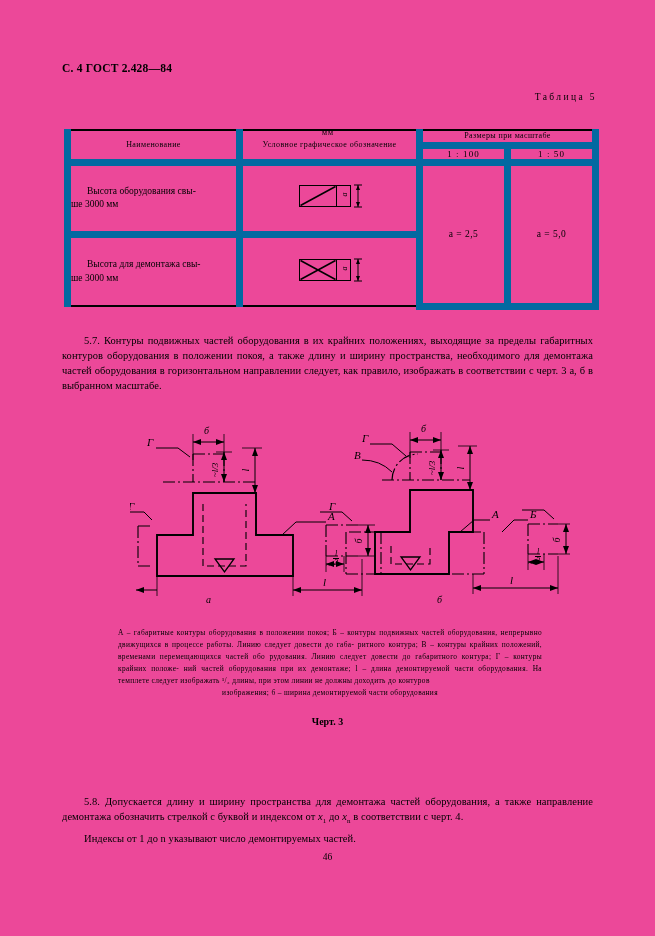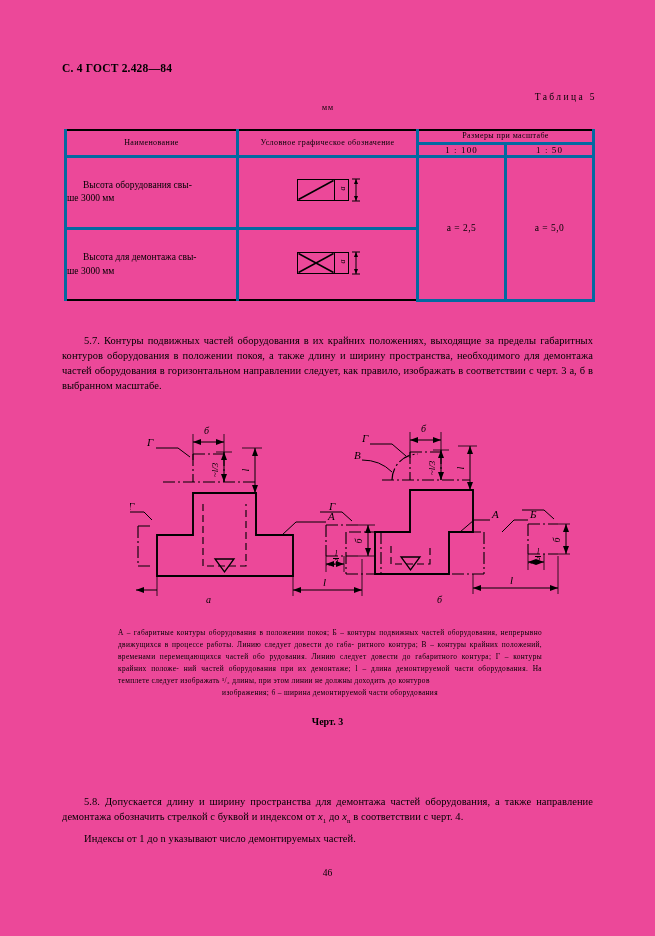--- a/index.html
+++ b/index.html
@@ -5,26 +5,26 @@
   html,body{margin:0;padding:0;background:#fff;}
   body{
     width:655px;height:936px;position:relative;overflow:hidden;
     font-family:"Liberation Serif", serif;color:#000;
   }
   .page{position:absolute;left:0;top:0;width:655px;height:936px;background:#ec4899;}
 
   
   .pg-header{position:absolute;left:62px;top:62px;font-size:11.5px;font-weight:bold;letter-spacing:.2px;}
   .tbl-caption{position:absolute;right:58px;top:92px;font-size:9.5px;letter-spacing:2.4px;}
-  .mm-label{position:absolute;left:322px;top:103px;font-size:8px;letter-spacing:1px;}
+  .mm-label{position:absolute;left:322px;top:128px;font-size:8px;letter-spacing:1px;}
 
   
   .tbl{position:absolute;left:64px;top:129px;width:528px;}
   .tbl table{border-collapse:collapse;width:528px;table-layout:fixed;padding-left:44px;}
-  .tbl td,.tbl th{border:3px solid #0369a1;font-weight:normal;padding:0;vertical-align:middle;}
+  .tbl td,.tbl th{border:7px solid #0369a1;font-weight:normal;padding:0;vertical-align:middle;}
   .tbl .top-b{border-top:2px solid #000;}
   .tbl .bot-b{border-bottom:2px solid #000;}
   .hcell{font-size:8px;text-align:center;letter-spacing:.4px;line-height:1.35;padding:6px 2px;}
   .scalecell{font-size:9px;text-align:center;letter-spacing:1.1px;padding:9px 2px;}
   .namecell{font-size:9.5px;line-height:1.45;padding:8px 6px 8px 8px;vertical-align:middle;}
   .namecell .ind{display:block;text-indent:16px;}
   .symcell{text-align:center;vertical-align:middle;padding:6px 0;}
   .valcell{font-size:9.5px;text-align:center;vertical-align:middle;letter-spacing:.5px;}
 
   
@@ -51,21 +51,21 @@
   
   .figwrap{position:absolute;left:130px;top:404px;width:440px;height:200px;}
   .fig-a-lbl{position:absolute;left:206px;top:594px;font-size:10px;font-style:italic;}
   .fig-b-lbl{position:absolute;left:437px;top:594px;font-size:10px;font-style:italic;}
 
   .figcap{position:absolute;left:118px;top:627px;width:424px;font-size:7.4px;
           line-height:1.62;text-align:justify;letter-spacing:.35px;}
   .figcap .ctr{display:block;text-align:center;}
   .chertno{position:absolute;left:0;top:716px;width:655px;text-align:center;font-size:10px;font-weight:bold;}
 
-  .pagenum{position:absolute;left:0;top:852px;width:655px;text-align:center;font-size:9.5px;margin-top:16px;}
+  .pagenum{position:absolute;left:0;top:852px;width:655px;text-align:center;font-size:9.5px;}
 
   .frac{display:inline-block;vertical-align:-0.45em;text-align:center;font-size:.82em;line-height:1;}
   .frac .n{display:block;border-bottom:1px solid #000;padding:0 1px;}
   .frac .d{display:block;padding:0 1px;}
 </style>
 </head>
 <body>
 
 <div class="page">
 

